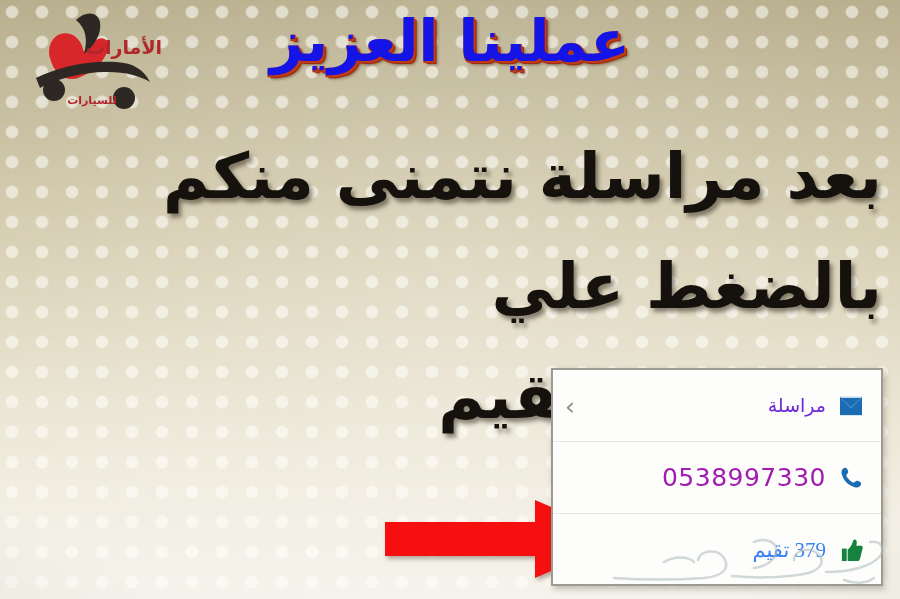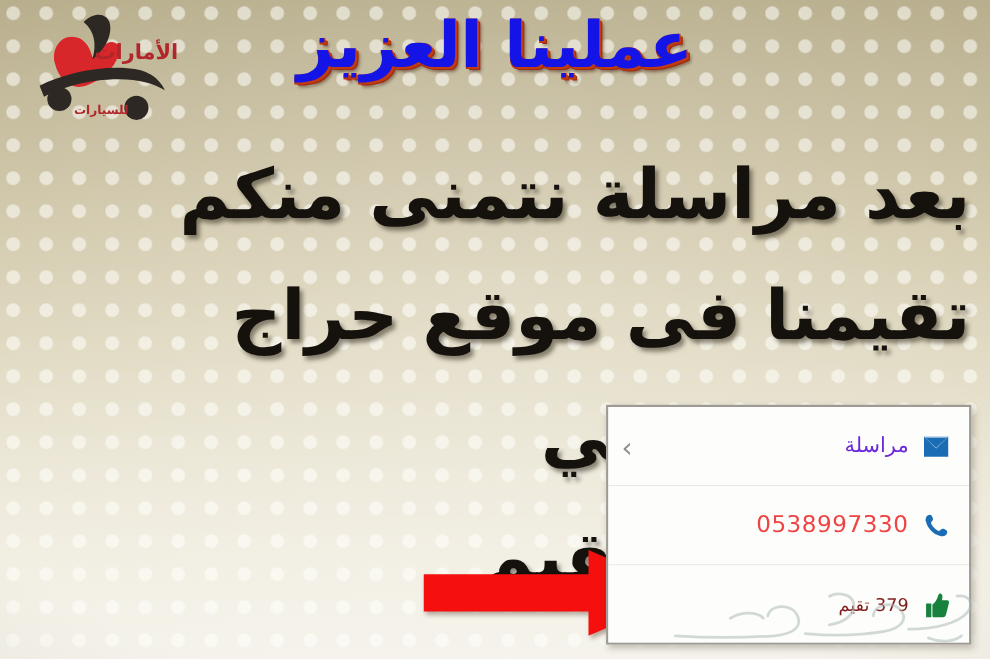--- a/index.html
+++ b/index.html
@@ -122,27 +122,28 @@
     margin-left:9px;
   }
   .card-row .r-label {
     font-family:"DejaVu Sans", sans-serif;
     font-size:19px;
     color:#6d28d9;
     white-space:nowrap;
     line-height:1;
   }
   .card-row .r-label.num {
+    font-size:25px;
+    letter-spacing:0.5px;
+    color:#a21caf;
+  }
+  .card-row .r-label.rate {
     font-size:21px;
-    letter-spacing:0.5px;
-    color:#ef4444;
-  }
-  .card-row .r-label.rate {
-    font-size:16px;
-    color:#7f1d1d;
+    color:#3b82f6;
+    font-family:Liberation Serif, serif;
   }
   #back-chevron {
     position:absolute;
     left:12px; top:24px;
     font-size:25px;
     line-height:1;
     color:#8d8b84;
     font-family:"DejaVu Sans", sans-serif;
     direction:ltr;
   }
@@ -178,21 +179,20 @@
       </g>
       <text x="108" y="50" text-anchor="middle" font-family="DejaVu Sans, sans-serif" font-size="19" font-weight="bold" fill="#b0262b" direction="rtl">الأمارات</text>
       <text x="76" y="100" text-anchor="middle" font-family="DejaVu Sans, sans-serif" font-size="11" font-weight="bold" fill="#b0262b" direction="rtl">للسيارات</text>
     </svg>
   </div>
 
   <h1 id="title">عملينا العزيز</h1>
 
   <div id="body-lines">
     <span class="line line-1">بعد مراسلة نتمنى منكم</span>
-    <span class="line line-2">تقيمنا فى موقع حراج</span>
     <span class="line line-3">بالضغط علي</span>
     <span class="line line-4">اضافه تقيم</span>
   </div>
 
   <div id="arrow">
     <svg viewBox="0 0 240 78" width="240" height="78" aria-hidden="true">
       <polygon points="0,22 150,22 150,0 240,39 150,78 150,56 0,56" fill="#f5100f"></polygon>
     </svg>
   </div>
 

